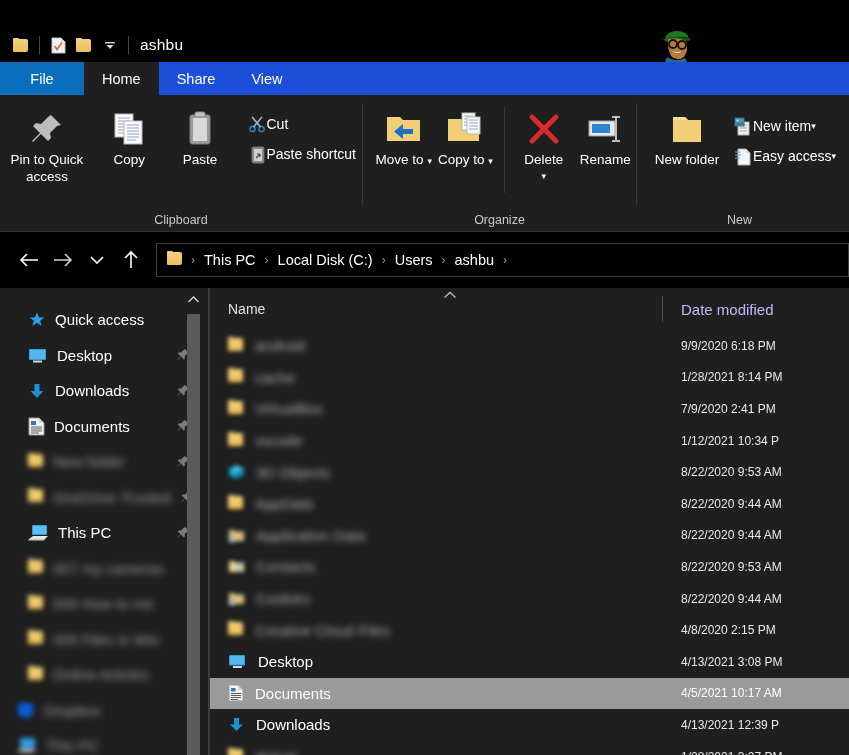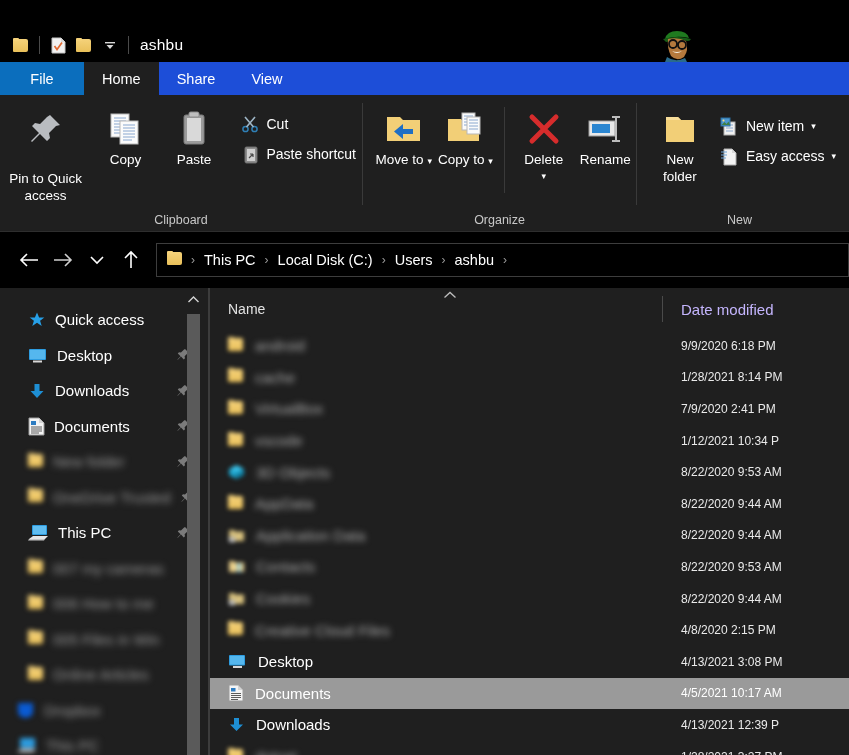--- a/index.html
+++ b/index.html
@@ -50,21 +50,21 @@
   .group { position:relative; display:flex; flex-direction:column; }
   .group-body { flex:1; display:flex; align-items:flex-start; padding-top:8px; }
   .group-label { height:22px; font-size:12.5px; color:#c8c8c8; text-align:center;
                  display:flex; align-items:center; justify-content:center; }
   .gsep { width:1px; background:#3a3a3a; margin:8px 0 26px 0; }
 
   .bigbtn { width:74px; display:flex; flex-direction:column; align-items:center;
             padding-top:4px; cursor:default; }
   .bigbtn .ic { height:44px; display:flex; align-items:center; justify-content:center; }
   .bigbtn .lb { font-size:13.5px; color:#ffffff; text-align:center; line-height:17px; }
-  .smbtn { display:flex; align-items:center; gap:7px; height:30px; padding:0 6px; cursor:default; }
+  .smbtn { display:flex; align-items:center; height:30px; padding:0 6px; cursor:default; }
   .smbtn .lb { font-size:14px; color:#ffffff; white-space:nowrap; }
   .caret { font-size:9px; color:#ffffff; }
 
   
   .addrbar { height:56px; background:#000000; display:flex; align-items:center; padding-left:12px; }
   .navbtn { width:34px; height:34px; display:flex; align-items:center; justify-content:center;
             color:#ffffff; font-size:21px; cursor:default; }
   .pathbox { flex:1; height:34px; margin-left:8px; margin-right:0px;
              border:1px solid #3d3d3d; background:#000000;
              display:flex; align-items:center; padding:0 8px; gap:2px; }
@@ -160,21 +160,21 @@
     <div class="tab file">File</div>
     <div class="tab active">Home</div>
     <div class="tab">Share</div>
     <div class="tab">View</div>
   </div>
 
   <div class="ribbon">
 
     <div class="group" style="width:362px;">
       <div class="group-body">
-        <div class="bigbtn" style="width:98px;gap:19px;">
+        <div class="bigbtn" style="width:98px;">
           <div class="ic">
             <svg width="40" height="40" viewBox="0 0 40 40">
               <path d="M24 6 l10 10 l-4 1 l-7 7 l1 5 l-3 3 l-7 -7 l-8 8 l-1 -1 l8 -8 l-7 -7 l3 -3 l5 1 l7 -7 z" fill="#b9bcc0"></path>
             </svg>
           </div>
           <div class="lb">Pin to Quick access</div>
         </div>
 
         <div class="bigbtn">
           <div class="ic">

